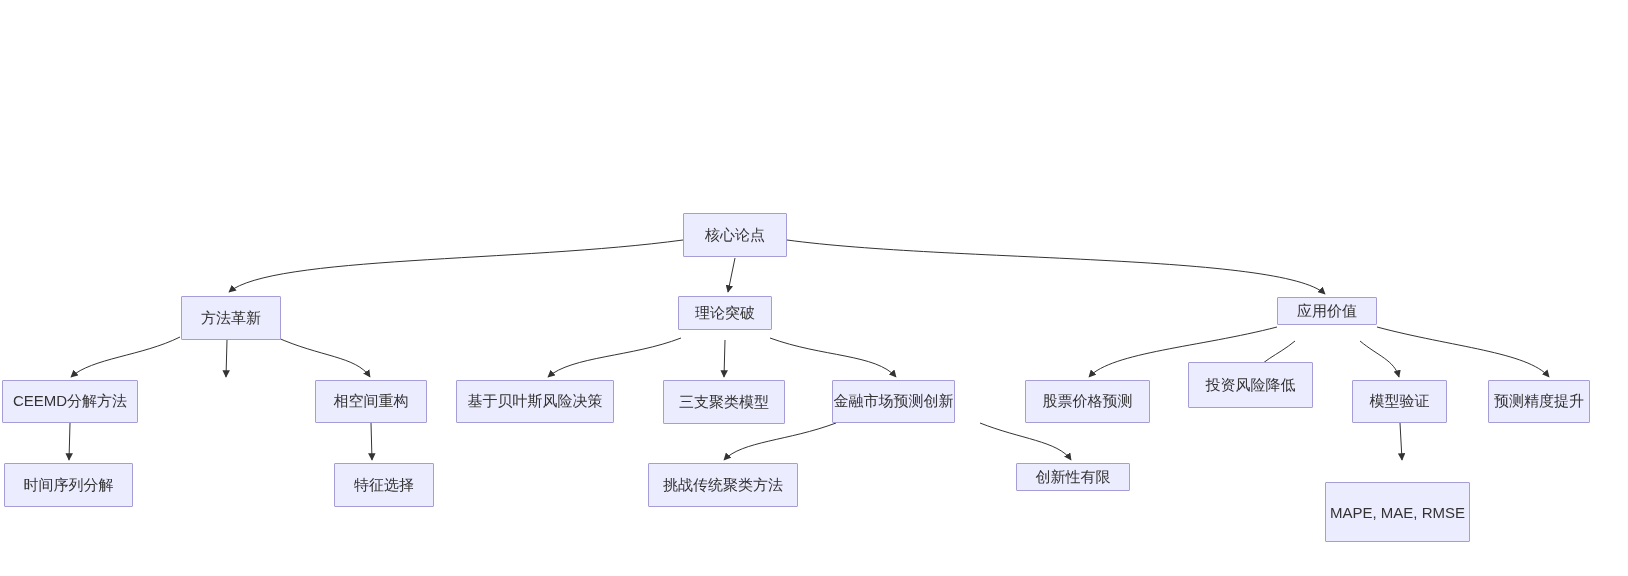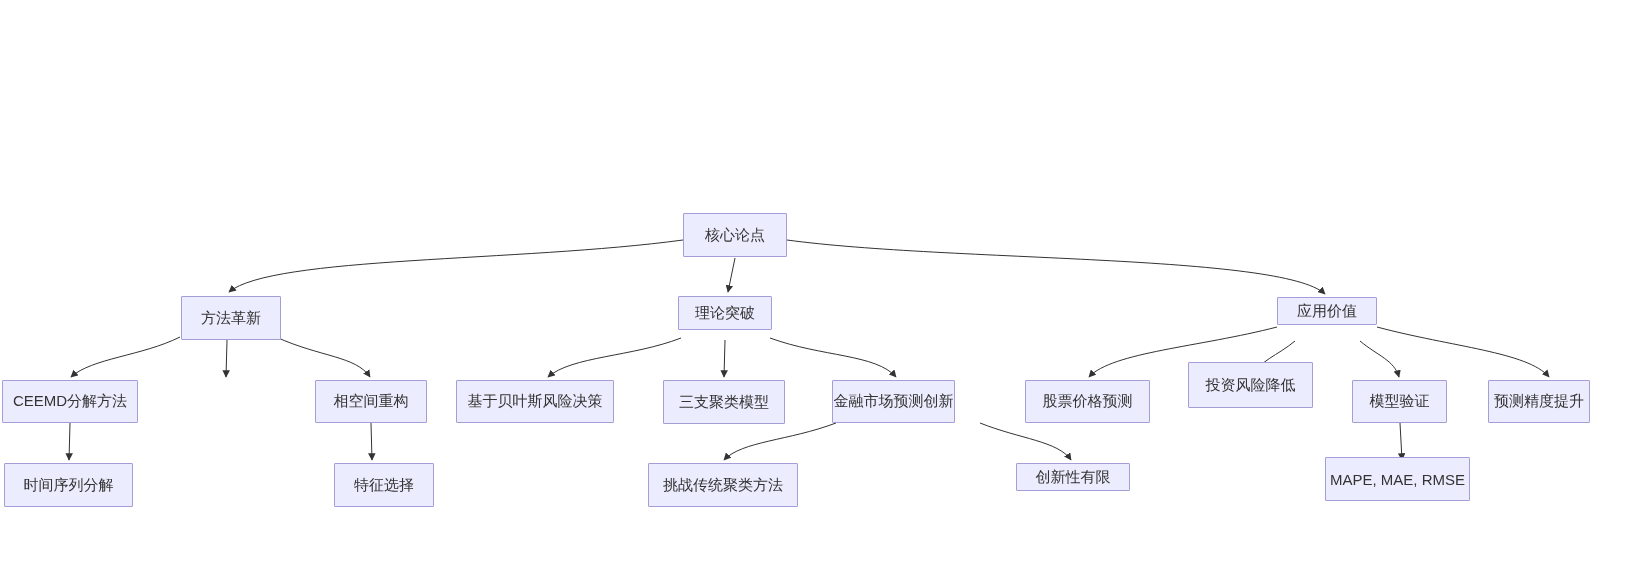--- a/index.html
+++ b/index.html
@@ -113,17 +113,17 @@
     </div>
   <div class="node" style="left:334px;top:463px;width:100px;height:44px">
       <span>特征选择</span>
     </div>
   <div class="node" style="left:648px;top:463px;width:150px;height:44px">
       <span>挑战传统聚类方法</span>
     </div>
   <div class="node" style="left:1016px;top:463px;width:114px;height:28px">
       <span>创新性有限</span>
     </div>
-  <div class="node" style="left:1325px;top:457px;width:145px;height:44px">
+  <div class="node" style="left:1325px;top:482px;width:145px;height:60px">
       <span>MAPE, MAE, RMSE</span>
     </div>
 
 </div>
 
 </body></html>

